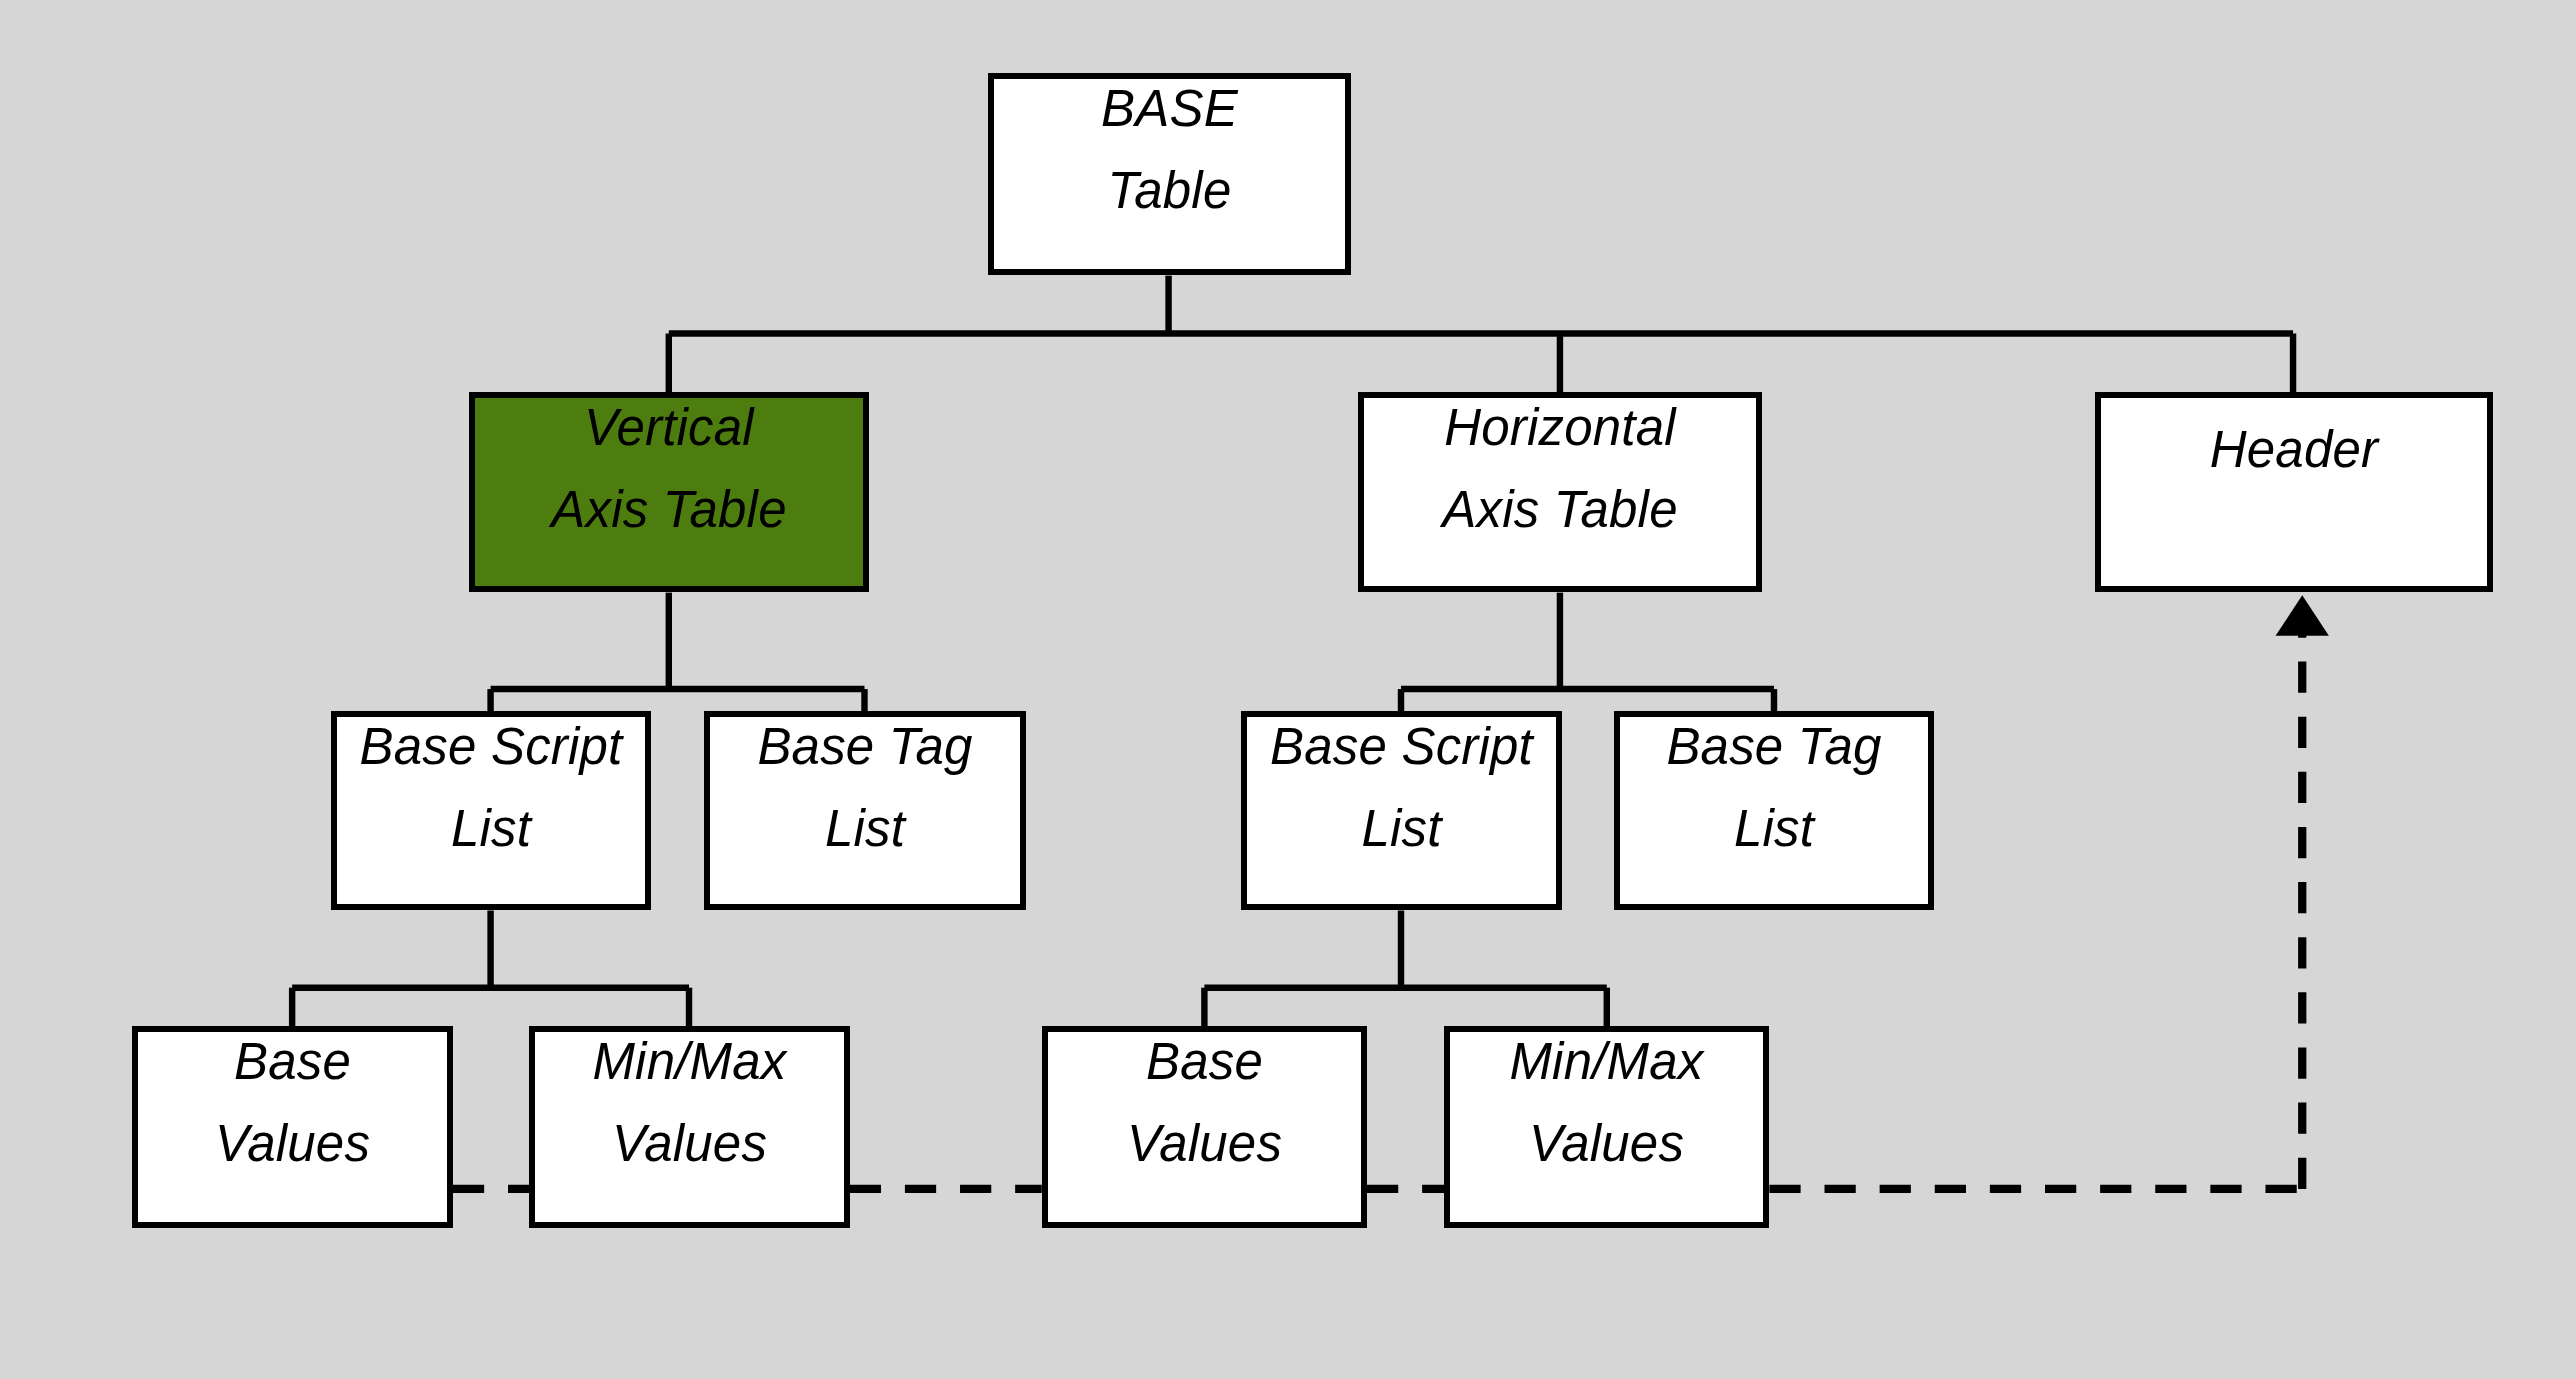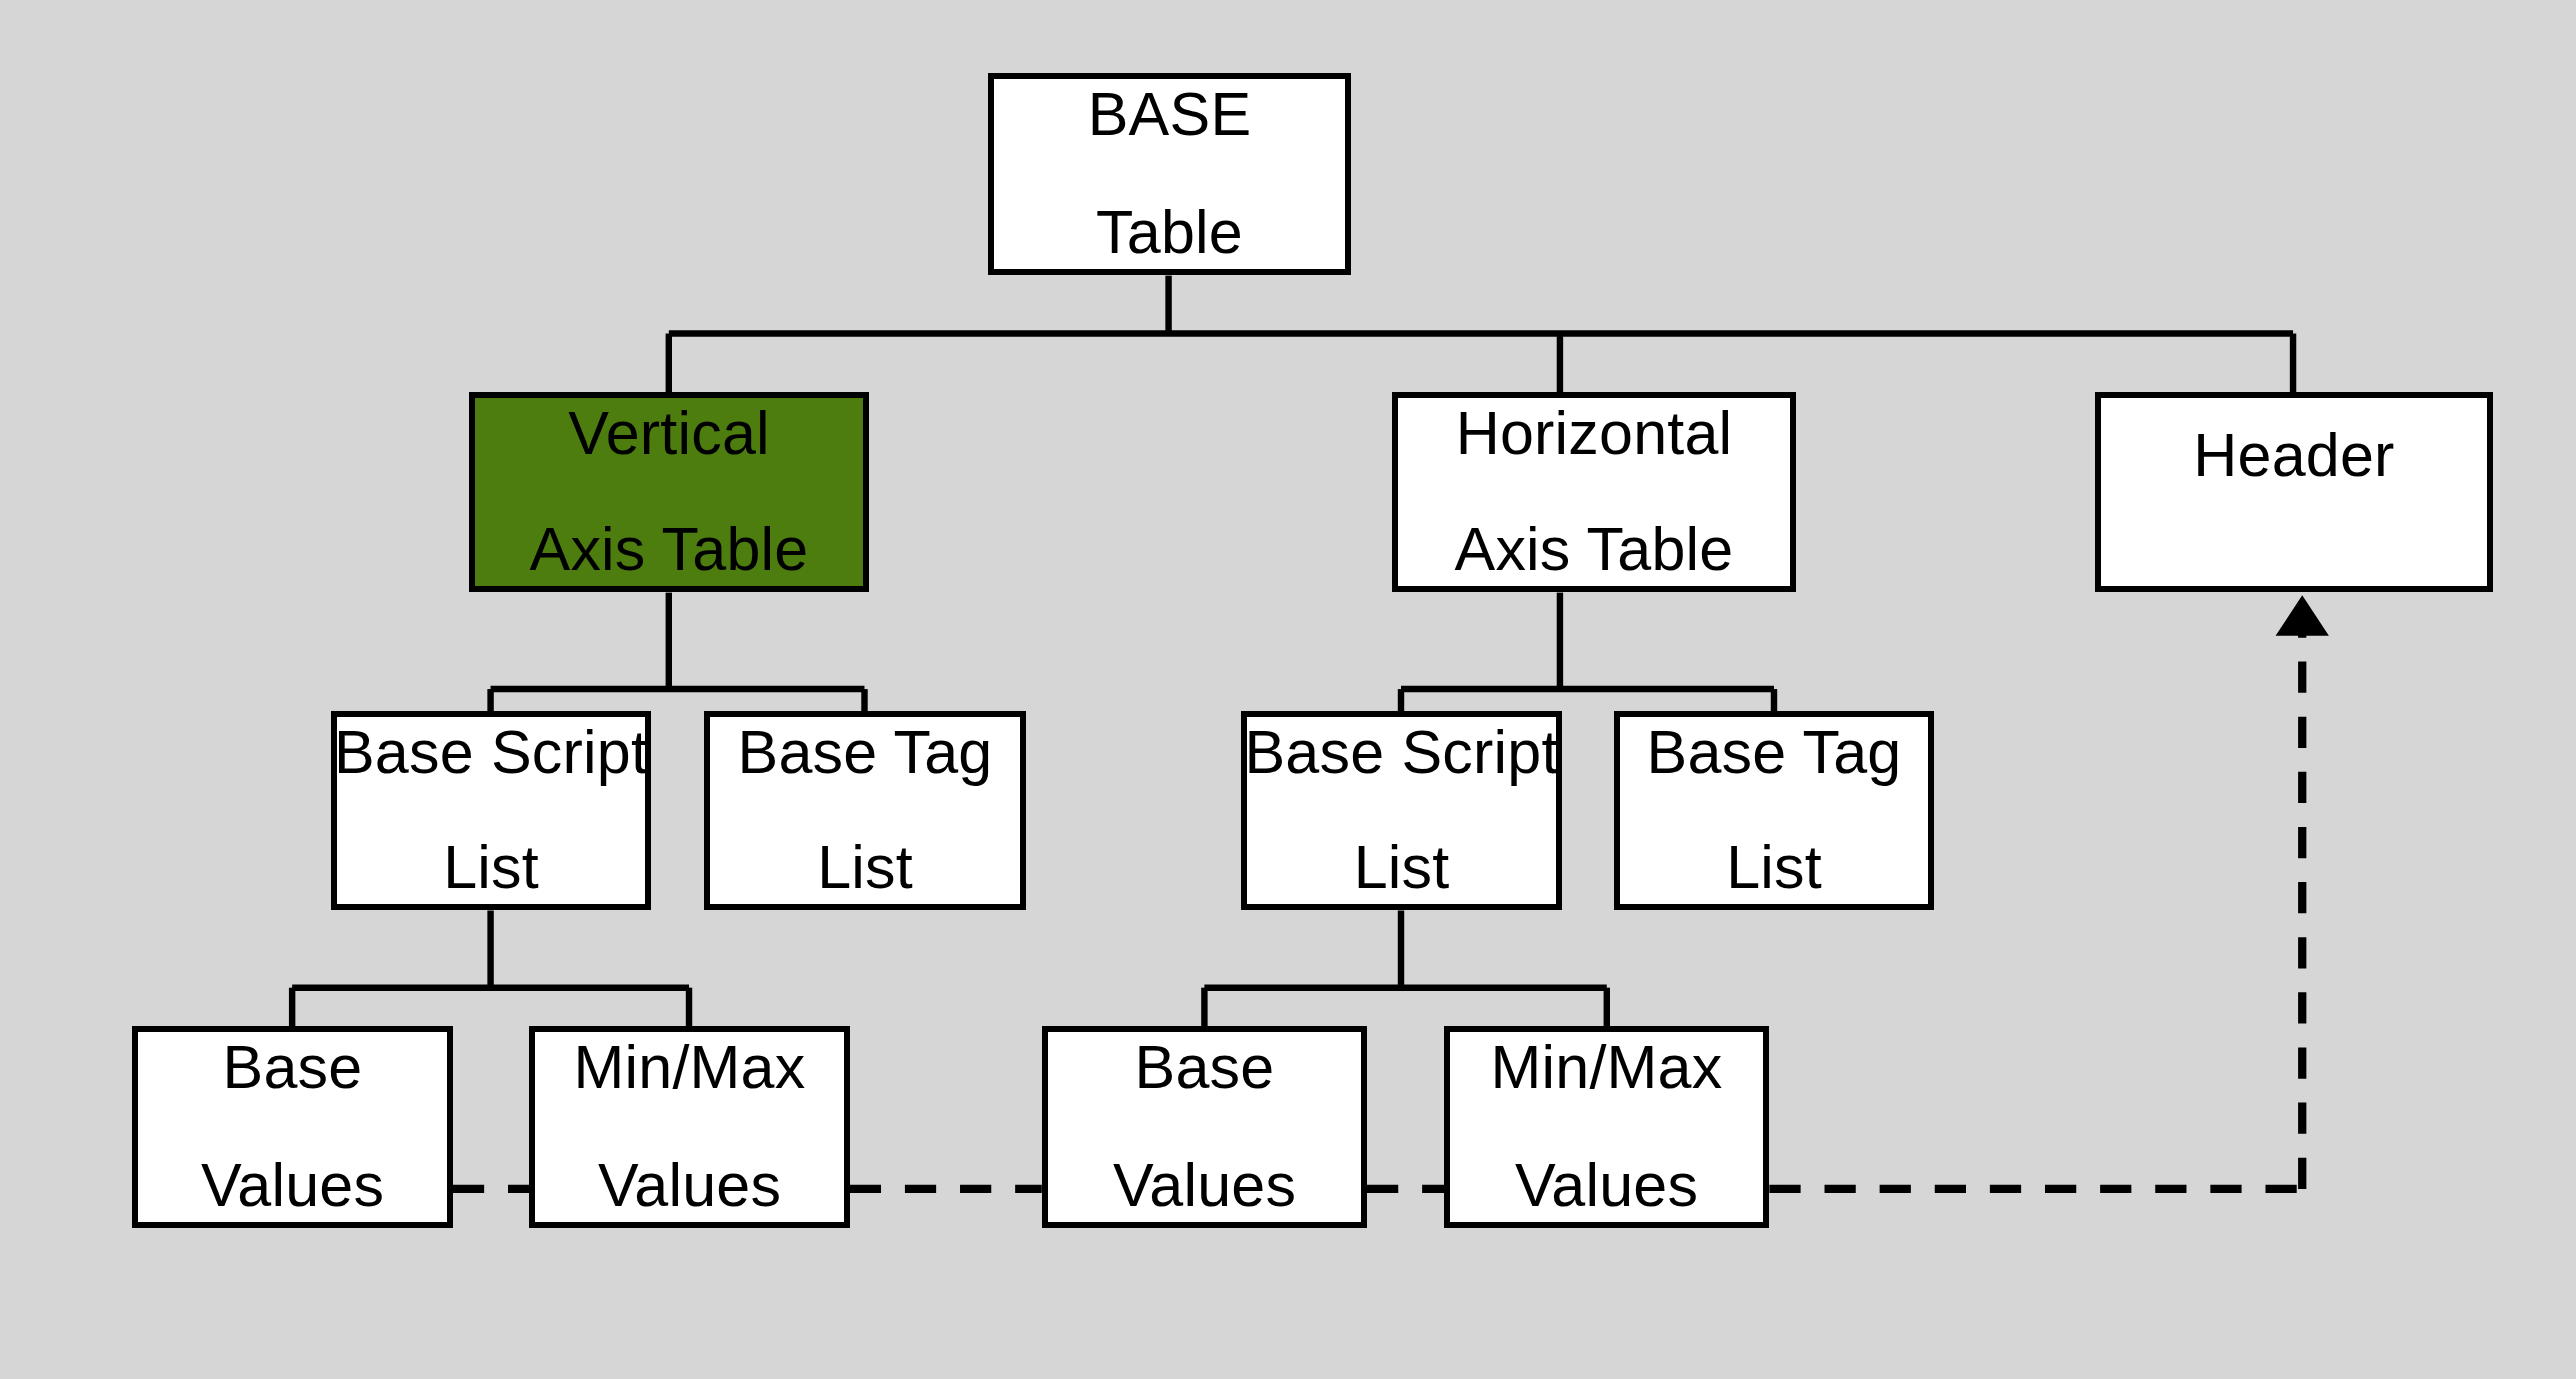--- a/index.html
+++ b/index.html
@@ -26,27 +26,28 @@
     pointer-events: none;
   }
   .node {
     position: absolute;
     box-sizing: border-box;
     background: #ffffff;
     border: 6.4px solid #000000;
     display: flex;
     flex-direction: column;
     align-items: center;
-    justify-content: space-between;
+    justify-content: flex-start;
     color: #000000;
-    font-size: 61px;
+    font-size: 51px;
     line-height: 1.18;
     text-align: center;
     letter-spacing: 0.2px;
     z-index: 2;
+    font-style: italic;
   }
   .node .line1, .node .line2 {
     display: block;
     white-space: nowrap;
   }
   .node .line2 { margin-top: 22px; }
 </style>
 </head>
 <body>
 
@@ -90,21 +91,21 @@
 
   <div id="nodes">
       <div class="node" style="left: 988px; top: 73px; width: 363px; height: 202px; background: rgb(255, 255, 255); border-color: rgb(0, 0, 0);">
         <span class="line1">BASE</span>
         <span class="line2">Table</span>
       </div>
       <div class="node" style="left: 469px; top: 392px; width: 400px; height: 200px; background: #4d7c0f; border-color: rgb(0, 0, 0);">
         <span class="line1">Vertical</span>
         <span class="line2">Axis Table</span>
       </div>
-      <div class="node" style="left: 1358px; top: 392px; width: 404px; height: 200px; background: rgb(255, 255, 255); border-color: rgb(0, 0, 0); margin-left: 34px;">
+      <div class="node" style="left: 1358px; top: 392px; width: 404px; height: 200px; background: rgb(255, 255, 255); border-color: rgb(0, 0, 0);">
         <span class="line1">Horizontal</span>
         <span class="line2">Axis Table</span>
       </div>
       <div class="node" style="left: 2095px; top: 392px; width: 398px; height: 200px; background: rgb(255, 255, 255); border-color: rgb(0, 0, 0);">
         <span class="line2">Header</span>
       </div>
       <div class="node" style="left: 331px; top: 711px; width: 320px; height: 199px; background: rgb(255, 255, 255); border-color: rgb(0, 0, 0);">
         <span class="line1">Base Script</span>
         <span class="line2">List</span>
       </div>

